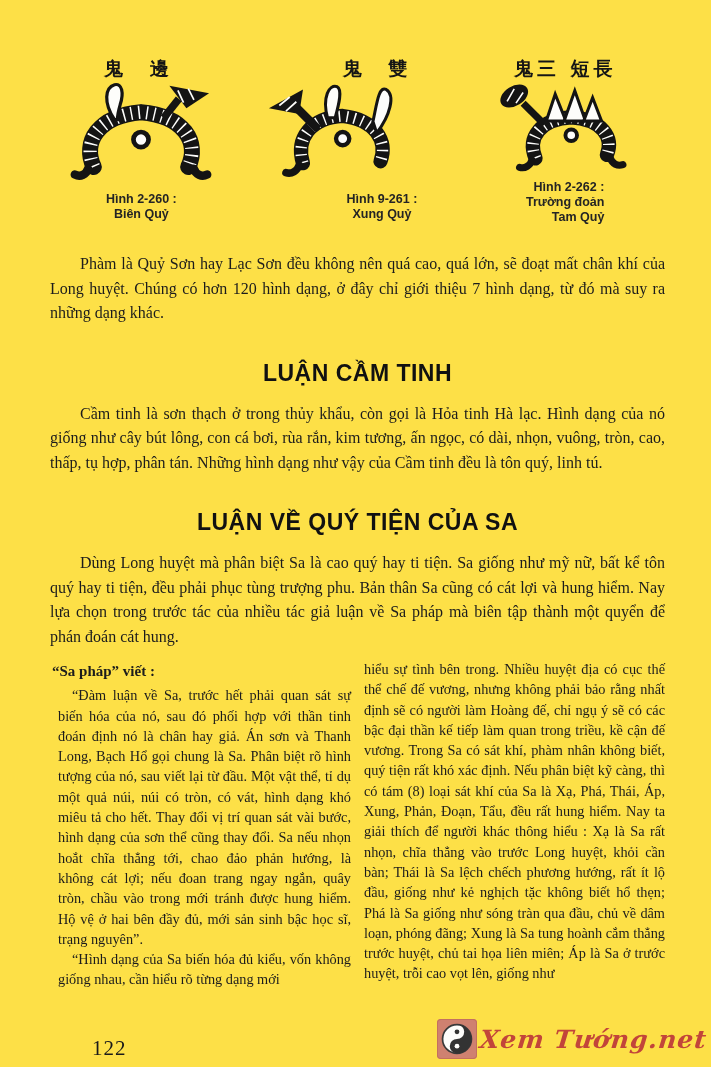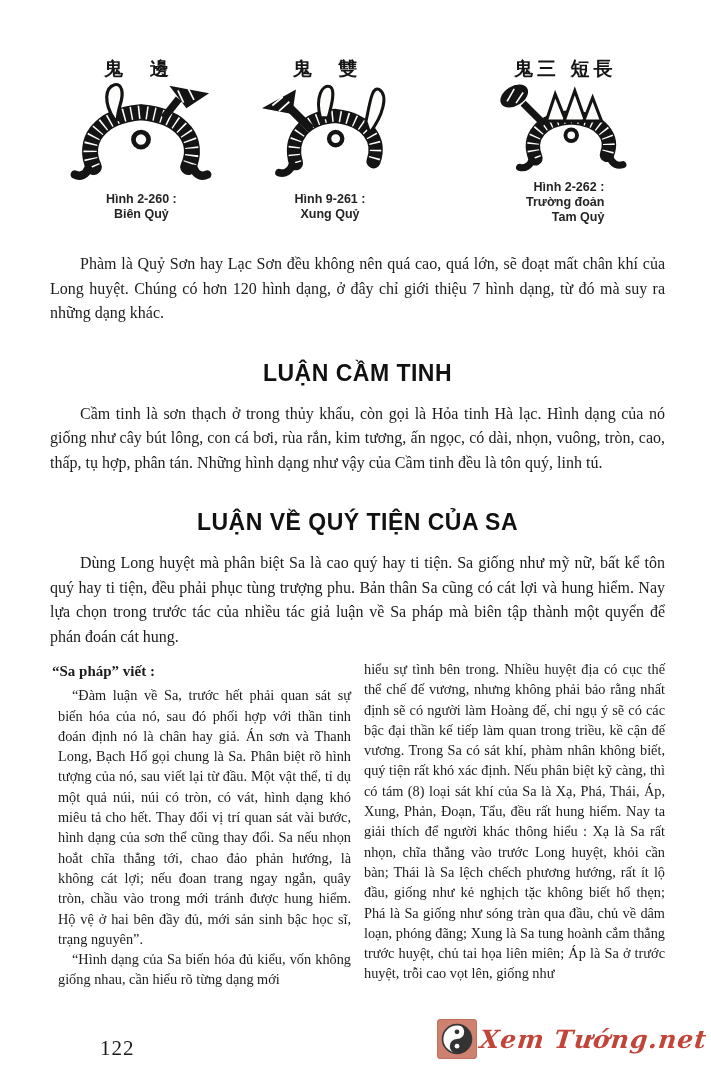--- a/index.html
+++ b/index.html
@@ -6,34 +6,34 @@
   body{
     width:711px;height:1067px;
     background:#e9e7e2;
     font-family:"Liberation Serif", serif;
     color:#1c1c1c;
     -webkit-font-smoothing:antialiased;
   }
   .page{
     position:relative;
     width:711px;height:1067px;
-    background:#ffffff;
+    background:#fde047;
     overflow:hidden;
     box-sizing:border-box;
     padding:56px 46px 0 50px;
   }
   
   .figures-row{
     display:flex;
     align-items:flex-start;
     height:182px;
   }
   .figure{display:flex;flex-direction:column;align-items:center;}
   .fig1{width:175px;margin-left:4px;}
-  .fig2{width:175px;margin-left:14px;}
+  .fig2{width:175px;margin-left:14px;align-items:flex-end;}
   .fig3{width:200px;margin-left:48px;justify-content:flex-end;}
   .fig-glyphs{
     font-family:"DejaVu Sans", sans-serif;
     font-weight:bold;font-size:19px;line-height:24px;
     letter-spacing:10px;color:#151515;white-space:nowrap;
   }
   .fig3 .fig-glyphs{letter-spacing:4px;}
   .fig-svg{display:block;}
   .fig-caption{
     font-family:"Liberation Sans", sans-serif;
@@ -61,21 +61,21 @@
   }
   .col{width:50%;font-size:14.3px;line-height:20.3px;text-align:justify;}
   .col-label{
     font-weight:bold;font-size:15px;margin:6px 0 4px 2px;
     text-align:left;
   }
   .col-quote{margin:0 0 0 8px;text-indent:14px;}
   .col-right p{margin:4px 0 0 0;text-indent:0;}
   
   .page-number{
-    position:absolute;left:100px;bottom:6px;
+    position:absolute;left:92px;bottom:6px;
     font-size:21px;letter-spacing:1px;color:#1a1a1a;
   }
   .watermark{
     position:absolute;right:4px;bottom:8px;
     display:flex;align-items:center;gap:3px;
   }
   .yin-yang-box{
     width:40px;height:40px;border-radius:4px;
     background:#cf8170;display:flex;align-items:center;justify-content:center;
     box-shadow:0 0 0 1px #c3705f inset;

